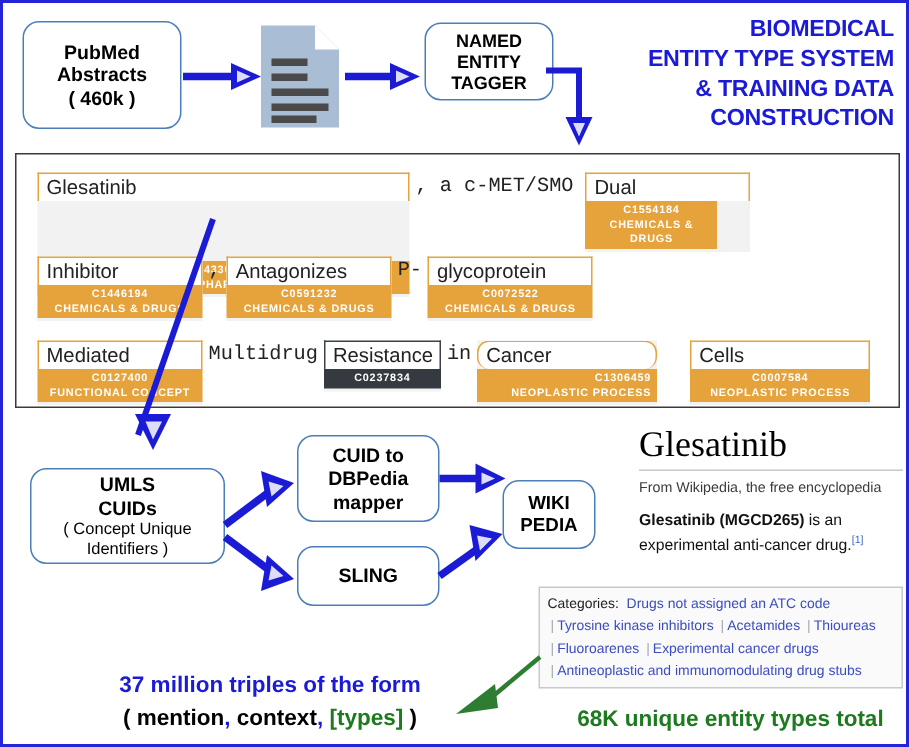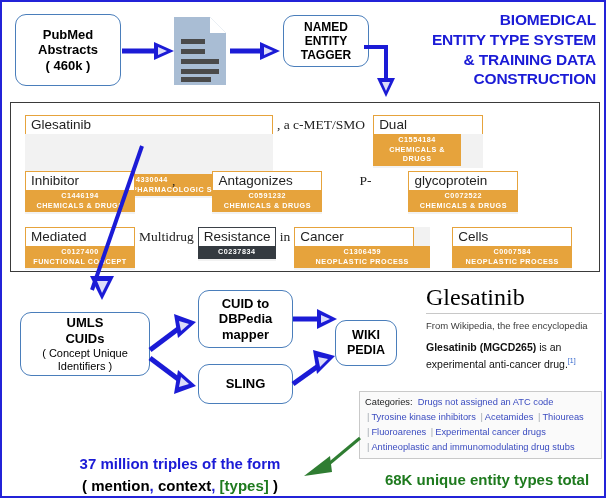--- a/index.html
+++ b/index.html
@@ -44,21 +44,21 @@
     display:block;background:#e6a33c;color:#ffffff;text-align:center;
     font-size:7.2px;font-weight:bold;letter-spacing:0.55px;padding:1px 4px 2px 4px;
     box-sizing:border-box;line-height:1.35;
   }
   .chip.dark .mention{border-color:#3b4148;}
   .chip.dark .meta{background:#343a40;}
   .chip .cuid{display:block;}
   .chip .types{display:block;}
   .plain{
     font-size:13.5px;color:#222;font-weight:normal;padding:2px 4px 0 4px;
-    white-space:nowrap;font-family:Liberation Serif, serif;
+    white-space:nowrap;font-family:Liberation Mono, monospace;
   }
   
   #wiki-card{position:absolute;left:424px;top:282px;width:176px;}
   #wiki-title{
     font-family:"Liberation Serif", serif;font-size:24px;color:#000;
     padding-bottom:3px;border-bottom:1px solid #c8c8c8;line-height:1.1;
   }
   #wiki-sub{font-size:9.5px;color:#3b3b3b;margin-top:6px;}
   #wiki-body{font-size:10.5px;color:#111;margin-top:9px;line-height:1.45;}
   #wiki-body b{font-weight:bold;}
@@ -67,21 +67,21 @@
   #cat-box{
     position:absolute;left:357px;top:389px;width:243px;box-sizing:border-box;
     border:1px solid #c9c9c9;background:#fafafa;padding:3px 5px 3px 5px;
   }
   #cat-box .line{font-size:9.3px;color:#3b4cc0;line-height:1.62;white-space:nowrap;}
   #cat-box .lbl{color:#202122;}
   #cat-box .sep{color:#a2a9b1;padding:0 2px;}
   
   #triples{
     position:absolute;left:18px;top:444px;width:320px;text-align:center;
-    font-weight:bold;font-size:15px;line-height:1.45;margin-top:7px;
+    font-weight:bold;font-size:15px;line-height:1.45;
   }
   #triples .l1{color:#1b1bd6;}
   #triples .l2{color:#000;}
   #triples .types{color:#1e7a1e;}
   #triples .comma{color:#1b1bd6;}
   #unique-types{
     position:absolute;left:366px;top:469px;width:238px;text-align:center;
     color:#1e7a1e;font-weight:bold;font-size:15px;
   }
 </style>
@@ -150,21 +150,21 @@
       <span class="plain">, a c-MET/SMO</span>
       <span class="chip" style="margin-left:4px;">
         <span class="mention" style="width:110px;">Dual</span>
         <span class="meta" style="width:88px;">
           <span class="cuid">C1554184</span>
           <span class="types">CHEMICALS &amp; DRUGS</span>
         </span>
       </span>
     </div>
 
-    <div class="ent-row" style="left:14px;top:68px;gap:33px;">
+    <div class="ent-row" style="left:14px;top:68px;">
       <span class="chip">
         <span class="mention" style="width:110px;">Inhibitor</span>
         <span class="meta" style="width:110px;">
           <span class="cuid">C1446194</span>
           <span class="types">CHEMICALS &amp; DRUGS</span>
         </span>
       </span>
       <span class="plain">,</span>
       <span class="chip">
         <span class="mention" style="width:110px;">Antagonizes</span>
@@ -193,22 +193,22 @@
       </span>
       <span class="plain">Multidrug</span>
       <span class="chip dark">
         <span class="mention" style="width:78px;">Resistance</span>
         <span class="meta" style="width:78px;">
           <span class="cuid">C0237834</span>
         </span>
       </span>
       <span class="plain">in</span>
       <span class="chip">
-        <span class="mention" style="width:120px;">Cancer</span>
-        <span class="meta" style="width:136px;">
+        <span class="mention" style="width:120px;border-radius:8px;">Cancer</span>
+        <span class="meta" style="width:120px;text-align:right;">
           <span class="cuid">C1306459</span>
           <span class="types">NEOPLASTIC PROCESS</span>
         </span>
       </span>
       <span class="chip" style="margin-left:22px;">
         <span class="mention" style="width:120px;">Cells</span>
         <span class="meta" style="width:120px;">
           <span class="cuid">C0007584</span>
           <span class="types">NEOPLASTIC PROCESS</span>
         </span>

